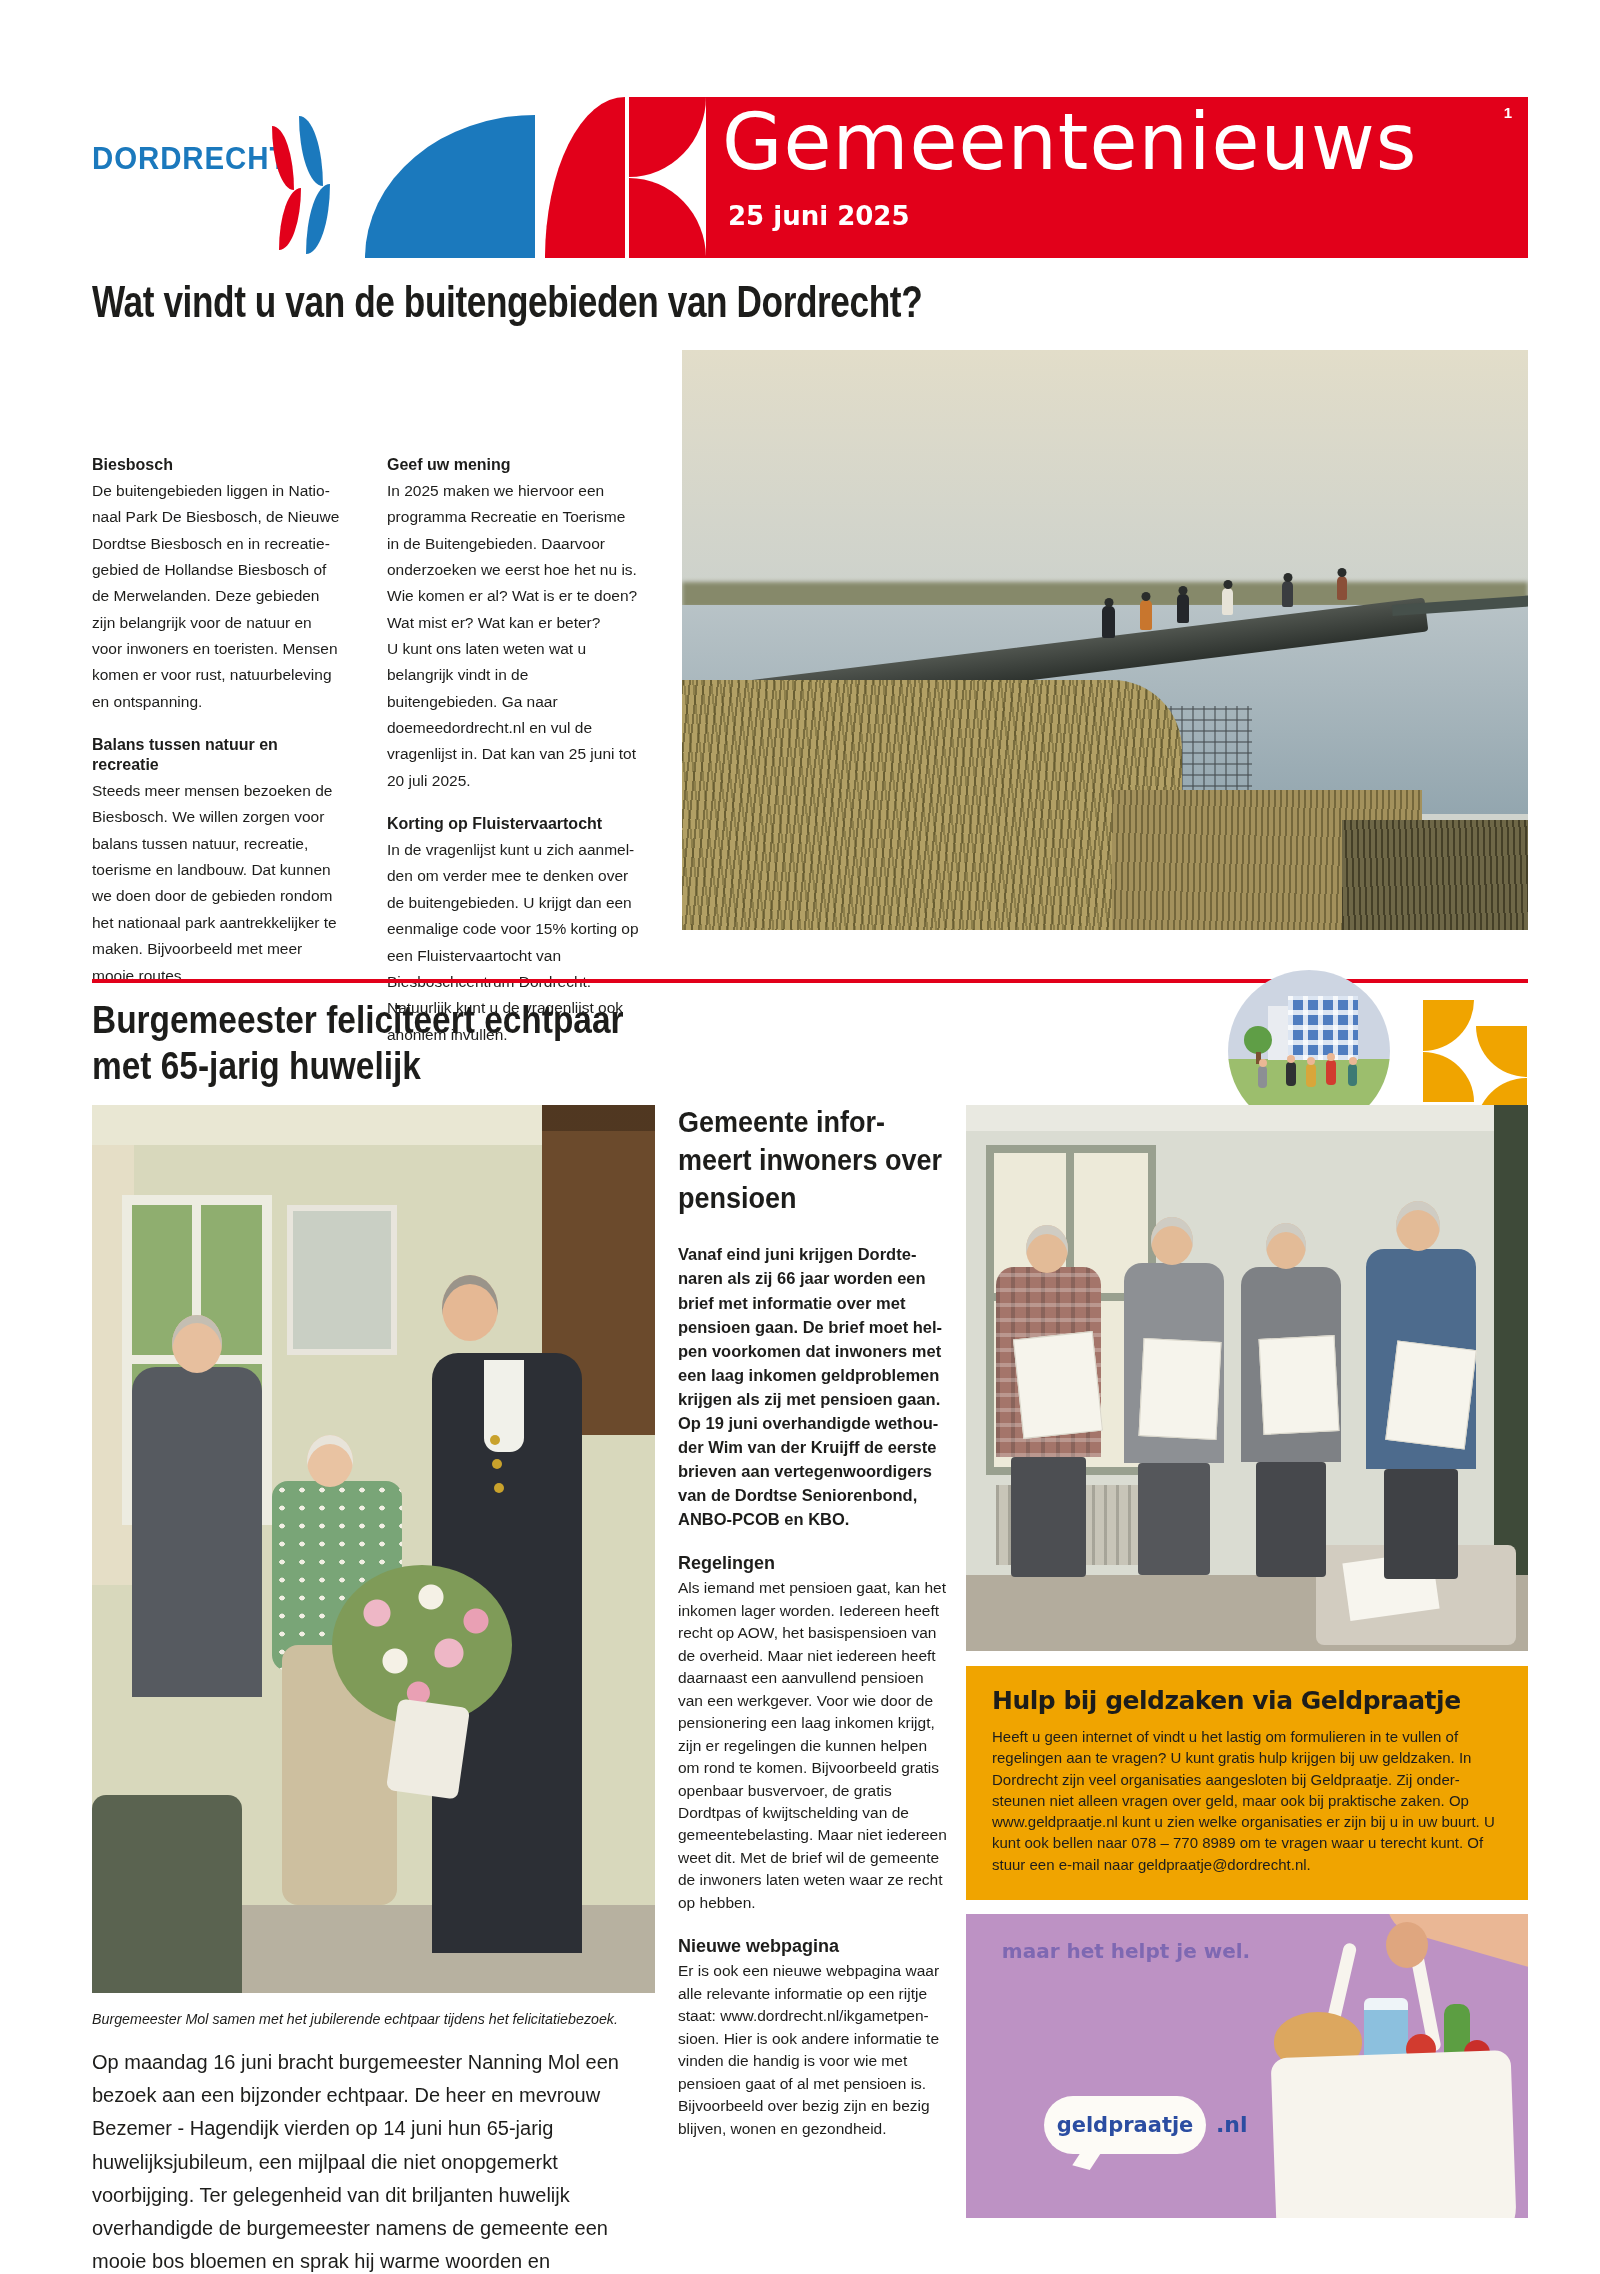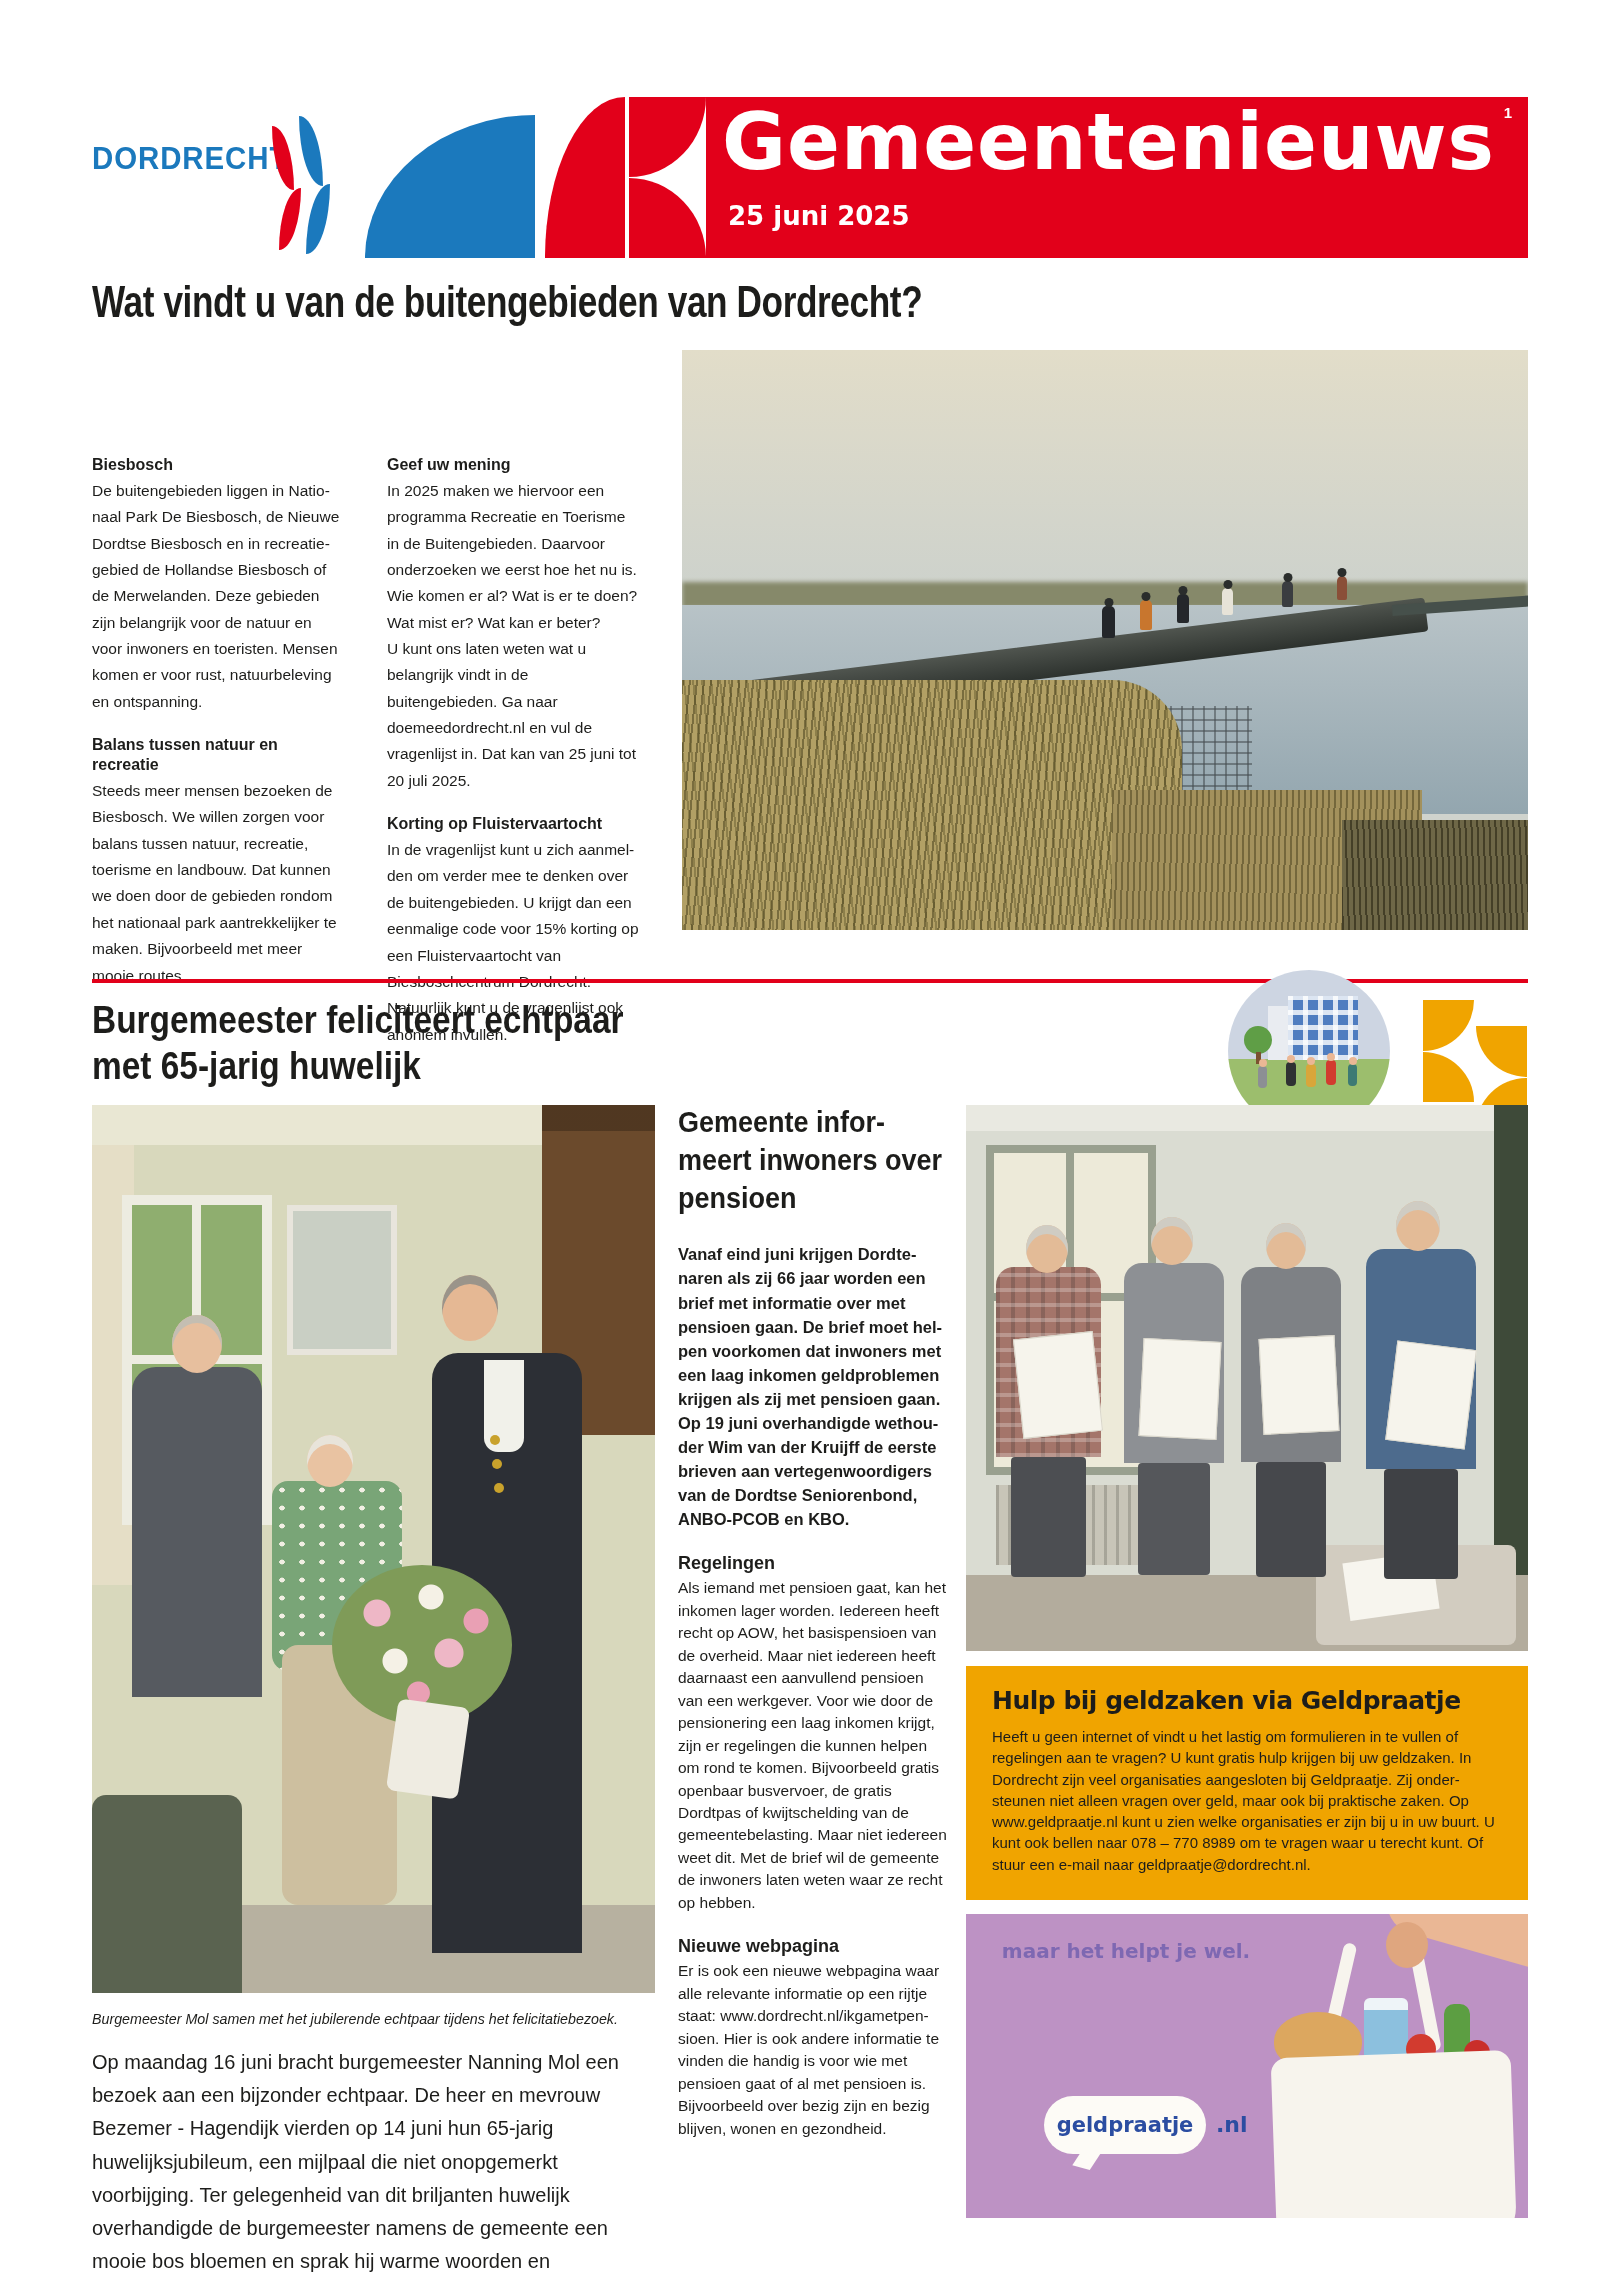--- a/index.html
+++ b/index.html
@@ -17,21 +17,21 @@
   .ribbon{position:absolute}
   .rb-r1{left:0;top:10px;width:22px;height:64px;background:#e2001a;border-radius:0 100% 0 100%}
   .rb-r2{left:7px;top:72px;width:22px;height:62px;background:#e2001a;border-radius:100% 0 100% 0}
   .rb-b1{left:27px;top:0;width:24px;height:70px;background:#1b79bd;border-radius:0 100% 0 100%}
   .rb-b2{left:34px;top:68px;width:24px;height:70px;background:#1b79bd;border-radius:100% 0 100% 0}
   .sail-blue{left:365px;top:115px;width:170px;height:143px;background:#1b79bd;border-radius:100% 0 0 0}
   .flame-a{left:545px;top:97px;width:80px;height:161px;background:#e2001a;border-radius:100% 0 0 0}
   .flame-b{left:629px;top:97px;width:77px;height:80px;background:#e2001a;border-radius:0 0 100% 0}
   .flame-c{left:629px;top:178px;width:77px;height:80px;background:#e2001a;border-radius:0 100% 0 0}
   .masthead{left:706px;top:97px;width:822px;height:161px;background:#e2001a}
-  .masthead-title{position:absolute;left:16px;top:6px;font-family:"DejaVu Sans",sans-serif;font-weight:bold;
+  .masthead-title{position:absolute;left:16px;top:6px;font-family:"DejaVu Sans",sans-serif;font-weight:normal;
                   font-size:78px;line-height:1;color:#fff;letter-spacing:1px}
   .masthead-date{position:absolute;left:22px;top:104px;font-family:"DejaVu Sans",sans-serif;font-weight:bold;font-size:26px;color:#fff}
   .page-number{position:absolute;right:16px;top:7px;font-weight:bold;font-size:15px;color:#fff}
 
   
   .survey-headline{left:92px;top:278px;width:1210px;font-weight:bold;font-size:44px;line-height:1.1;
                    white-space:nowrap;transform:scaleX(.8);letter-spacing:-.5px}
   .survey-intro{left:92px;top:358px;width:575px;font-weight:bold;font-size:16.5px;line-height:1.58}
   .news-col{width:252px;font-size:15.5px;line-height:1.7}
   .col1{left:92px;top:455px}

